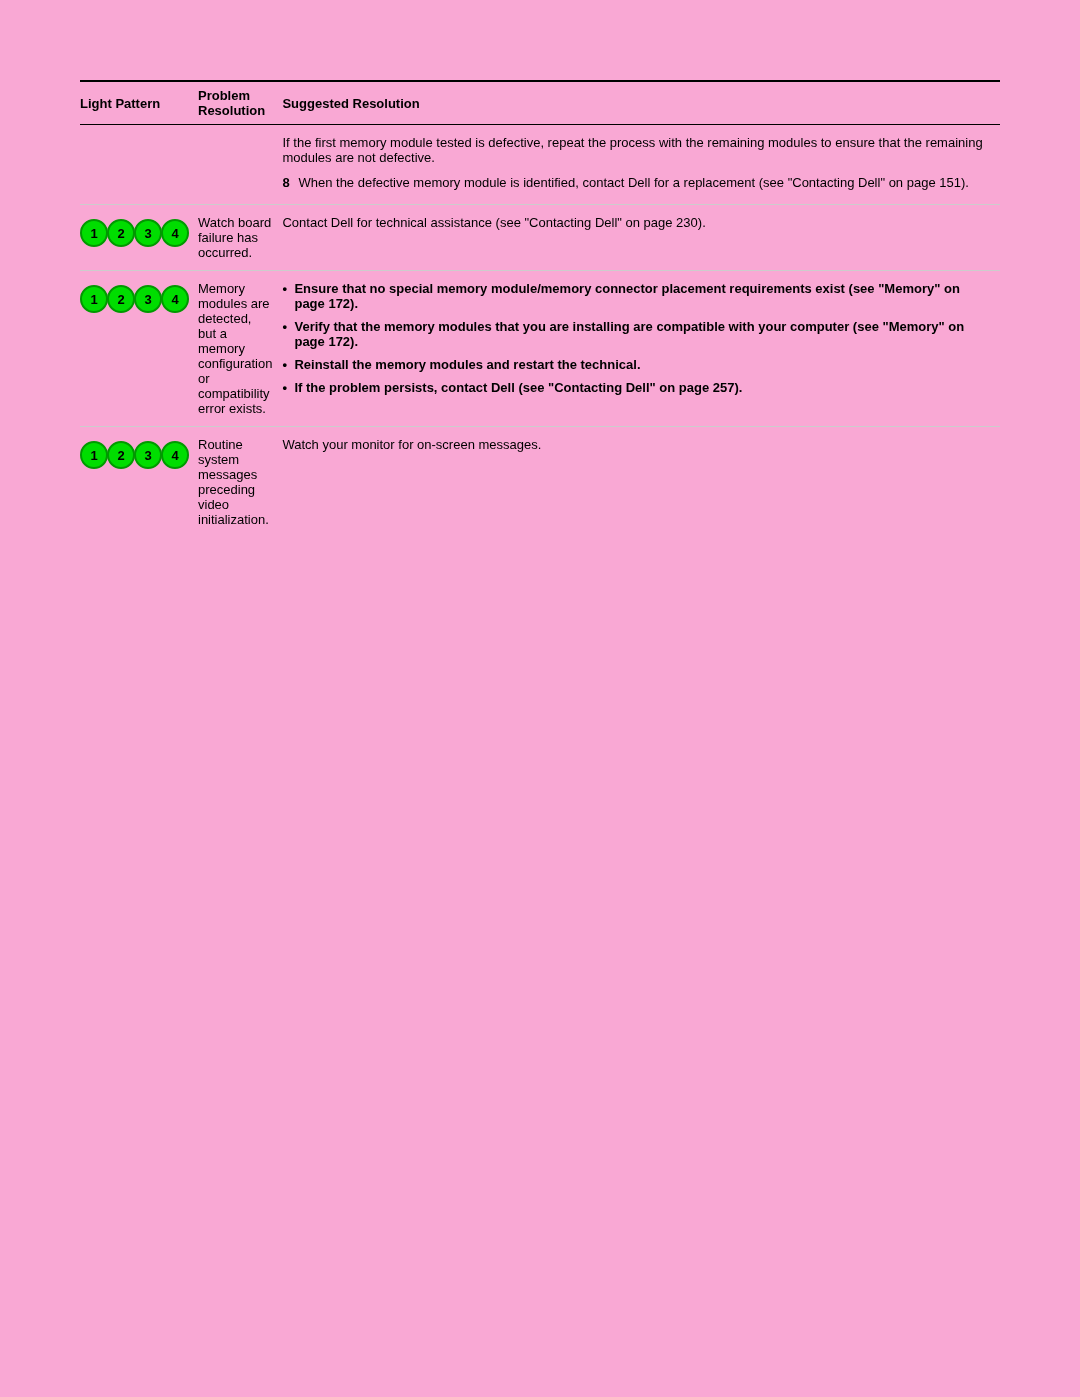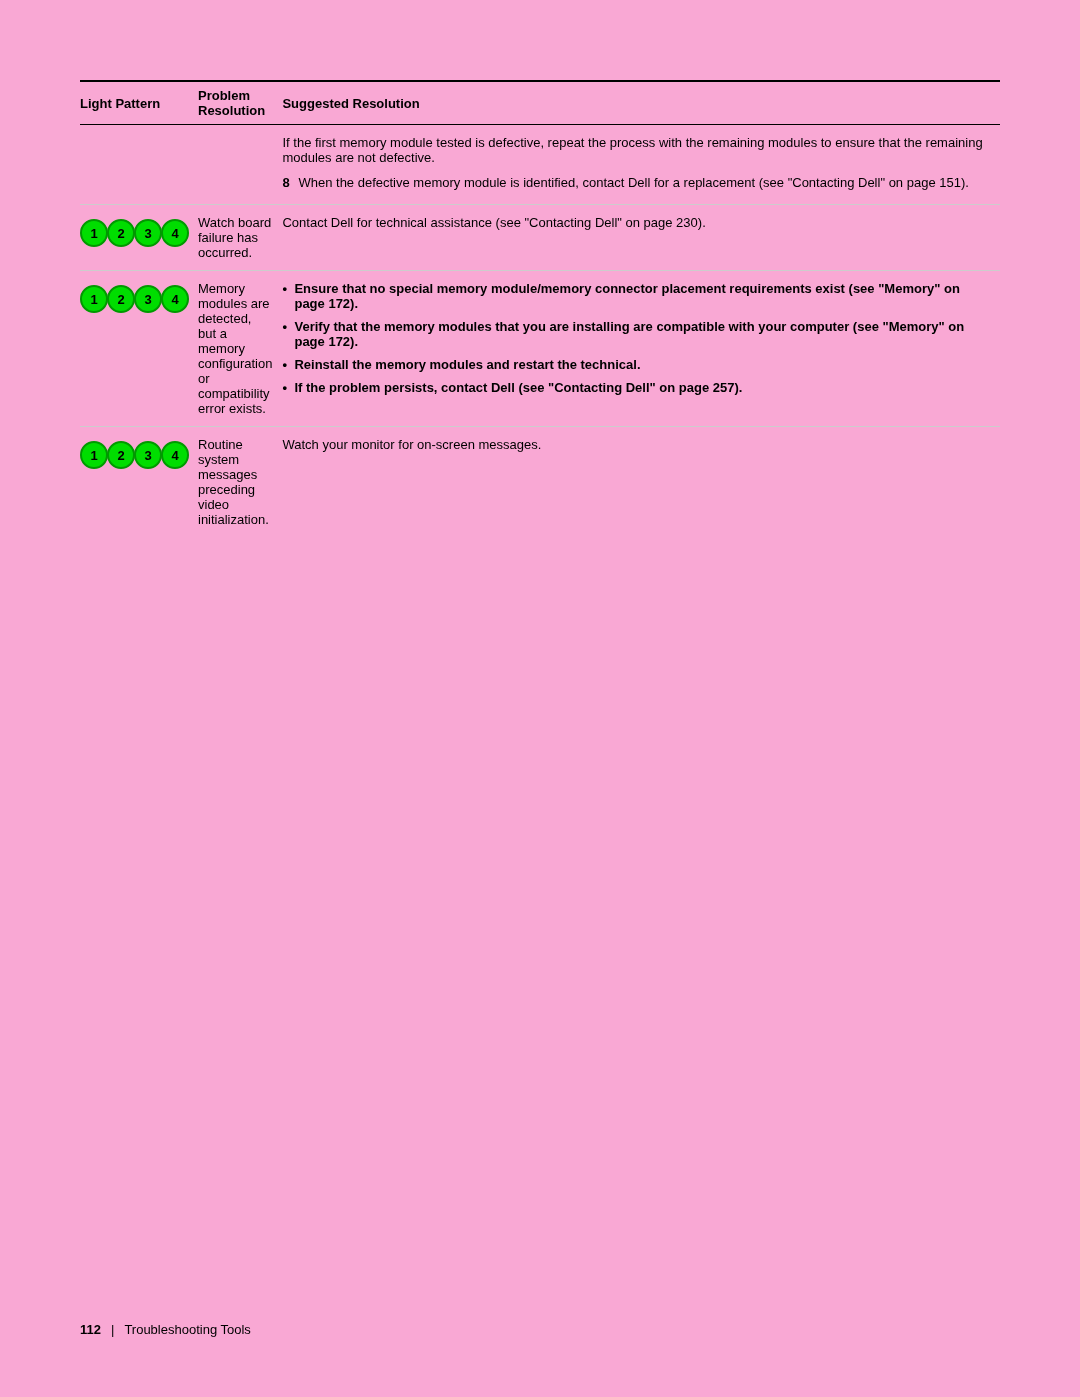--- a/index.html
+++ b/index.html
@@ -232,19 +232,14 @@
           <span>Routine system messages preceding video initialization.</span>
         </td>
         <td>
           <span>Watch your monitor for on-screen messages.</span>
         </td>
       </tr>
 
     </tbody>
   </table>
 
-  <div class="footer">
-    <span class="footer-page">112</span>
-    <span class="footer-separator">|</span>
-    <span class="footer-title">Troubleshooting Tools</span>
-  </div>
 
 </div>
 
 </body></html>

